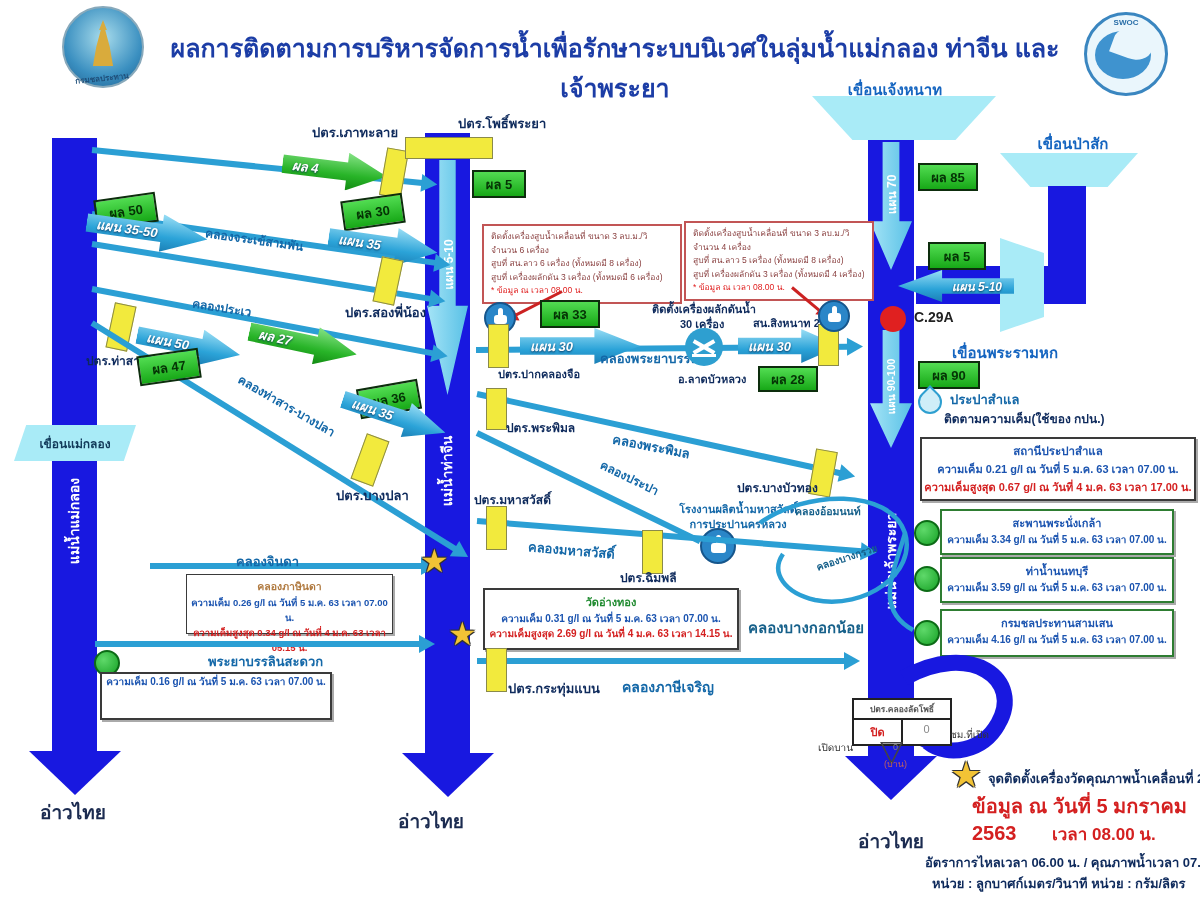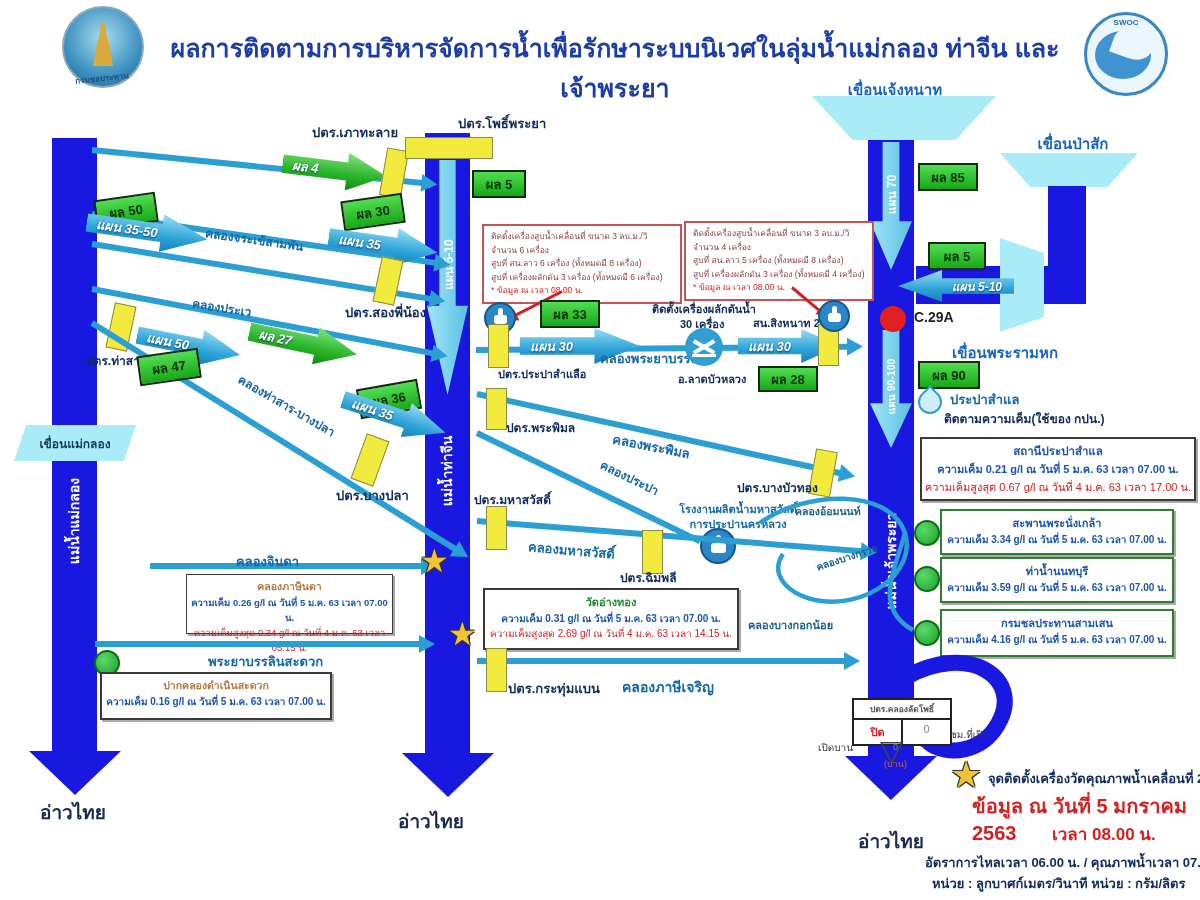--- a/index.html
+++ b/index.html
@@ -21,21 +21,21 @@
       border:2px solid #0d2d0d;color:#053305;font-weight:bold;font-size:13px}
   .gate{background:#f2ea3d;border:1px solid #8a8a4a}
   .lbl{font-weight:bold;color:#0e2a5c;font-size:13px;white-space:nowrap}
   .clbl{font-weight:bold;color:#1468a8;font-size:12px;white-space:nowrap}
   .vlbl{color:#fff;font-weight:bold;font-size:14px;text-align:center;transform:rotate(-90deg);white-space:nowrap}
   .innera{background:linear-gradient(90deg,#a5e4f6,#57c0e6);clip-path:polygon(30% 0,70% 0,70% 62%,100% 62%,50% 100%,0 62%,30% 62%)}
   .trap{background:#a9ebf7;clip-path:polygon(0 0,100% 0,78% 100%,22% 100%)}
   .box{background:#fff;border:2px solid #3a3a3a;text-align:center;box-shadow:2px 2px 0 #aaa}
   .box .t{font-weight:bold;font-size:11.5px;padding-top:3px}
   .box .v{font-size:11px;color:#1b54b0;font-weight:bold}
-  .box .r{font-size:11px;color:#d42020;font-weight:normal}
+  .box .r{font-size:11px;color:#d42020;font-weight:bold}
   .gbox{border-color:#2e7d32}
   .rnote{background:#fff;border:2px solid #c25555;color:#8a4040;font-size:8.5px;line-height:1.6;padding:4px 7px;text-align:left}
   .rnote .rr{color:#e02020}
   .redline{height:3px;background:#c22;transform-origin:0 50%}
   .redline::after{content:"";position:absolute;right:-9px;top:-5px;border-left:10px solid #c22;border-top:6px solid transparent;border-bottom:6px solid transparent}
   .gcirc{background:radial-gradient(circle at 35% 35%,#5fd96a,#17a226);border:2px solid #0c6b16;border-radius:50%}
   .star{color:#f2c335;text-shadow:-1px -1px 0 #333,1px -1px 0 #333,-1px 1px 0 #333,1px 1px 0 #333;font-size:32px;line-height:1}
   .hand{border-radius:50%;background:#2a86c8;border:2px solid #16568c}
   .hand i{position:absolute;background:#fff;border-radius:3px}
   .drop{background:#cfeef8;border:2px solid #2e9fd0;border-radius:0 50% 50% 50%;transform:rotate(45deg)}
@@ -171,21 +171,21 @@
   </div>
   <div class="a redline" style="left:562px;top:290px;width:52px;transform:rotate(153deg)"></div>
   <div class="a redline" style="left:792px;top:286px;width:36px;transform:rotate(40deg)"></div>
 
   <div class="a cline" style="left:476px;top:347px;width:372px;transform:rotate(-0.5deg)"></div>
   <div class="a hand" style="left:484px;top:302px;width:28px;height:28px">
       <i style="left:8px;top:11px;width:13px;height:9px"></i>
       <i style="left:12px;top:4px;width:5px;height:10px"></i>
     </div>
   <div class="a gate" style="left:488px;top:324px;width:19px;height:42px"></div>
-  <div class="a lbl" style="left:498px;top:365px;font-size:11px">ปตร.ประปาสำแลือ</div>
+  <div class="a lbl" style="left:498px;top:365px;font-size:11px">ปตร.ปากคลองจือ</div>
   <div class="a gb" style="left:540px;top:300px;width:56px;height:24px">
       <span>ผล 33</span>
     </div>
   <div class="a fat blue" style="left:520px;top:328px;width:110px;height:36px">
       <span>แผน 30</span>
     </div>
   <div class="a clbl" style="left:600px;top:348px;font-size:13px">คลองพระยาบรรลือ</div>
   <div class="a lbl" style="left:652px;top:300px;font-size:11px">ติดตั้งเครื่องผลักดันน้ำ</div>
   <div class="a lbl" style="left:680px;top:315px;font-size:11px">30 เครื่อง</div>
   <div class="a" style="left:685px;top:328px;width:38px;height:38px;border-radius:50%;background:#2e9fd0">
@@ -229,36 +229,35 @@
   <div class="a clbl" style="left:528px;top:540px;transform:rotate(5deg);font-size:13px">คลองมหาสวัสดิ์</div>
   <div class="a gate" style="left:642px;top:530px;width:19px;height:42px"></div>
   <div class="a lbl" style="left:620px;top:568px;font-size:12px">ปตร.ฉิมพลี</div>
 
   <svg class="a" style="left:745px;top:478px" width="175" height="162" viewBox="0 0 175 162">
     <path d="M 15 45 C 60 12 145 10 160 55 C 172 95 120 132 70 122 C 40 115 25 95 38 76" fill="none" stroke="#2b9fd4" stroke-width="4.5"></path>
     <path d="M 160 55 C 150 92 128 130 168 152" fill="none" stroke="#2b9fd4" stroke-width="4.5"></path>
   </svg>
   <div class="a clbl" style="left:795px;top:503px;font-size:10.5px;color:#16608a">คลองอ้อมนนท์</div>
   <div class="a clbl" style="left:815px;top:550px;font-size:10px;color:#16608a;transform:rotate(-18deg)">คลองบางกรวย</div>
-  <div class="a clbl" style="left:748px;top:616px;font-size:11px;color:#16608a">คลองบางกอกน้อย</div>
+  <div class="a clbl" style="left:748px;top:616px;font-size:15px;color:#16608a">คลองบางกอกน้อย</div>
 
   <div class="a cline" style="left:150px;top:563px;width:272px"></div>
   <div class="a clbl" style="left:236px;top:551px;font-size:13px">คลองจินดา</div>
   <div class="a star" style="left:420px;top:545px">★</div>
   <div class="a box" style="left:186px;top:574px;width:205px;height:58px;border-width:1.5px">
     <div class="t" style="color:#b07a40;font-size:10.5px">คลองภาษินดา</div>
     <div class="v" style="font-size:9.5px">ความเค็ม 0.26 g/l ณ วันที่ 5 ม.ค. 63 เวลา 07.00 น.</div>
     <div class="r" style="font-size:9.5px">ความเค็มสูงสุด 0.34 g/l ณ วันที่ 4 ม.ค. 63 เวลา 05.15 น.</div>
   </div>
 
   <div class="a cline" style="left:95px;top:641px;width:325px"></div>
   <div class="a gcirc" style="left:94px;top:650px;width:22px;height:22px"></div>
   <div class="a clbl" style="left:208px;top:651px;font-size:13px">พระยาบรรลินสะดวก</div>
   <div class="a box" style="left:100px;top:672px;width:228px;height:44px">
-    <div class="t" style="color:#b07a40;font-size:10.5px">ปากคลองดำเนินสะดวก</div>
     <div class="v" style="font-size:10px">ความเค็ม 0.16 g/l ณ วันที่ 5 ม.ค. 63 เวลา 07.00 น.</div>
   </div>
 
   <div class="a star" style="left:448px;top:618px">★</div>
   <div class="a box" style="left:483px;top:588px;width:252px;height:58px;border-width:2.5px">
     <div class="t" style="color:#1e8a2e;font-size:11px">วัดอ่างทอง</div>
     <div class="v" style="font-size:10px">ความเค็ม 0.31 g/l ณ วันที่ 5 ม.ค. 63 เวลา 07.00 น.</div>
     <div class="r" style="font-size:10px">ความเค็มสูงสุด 2.69 g/l ณ วันที่ 4 ม.ค. 63 เวลา 14.15 น.</div>
   </div>
 

